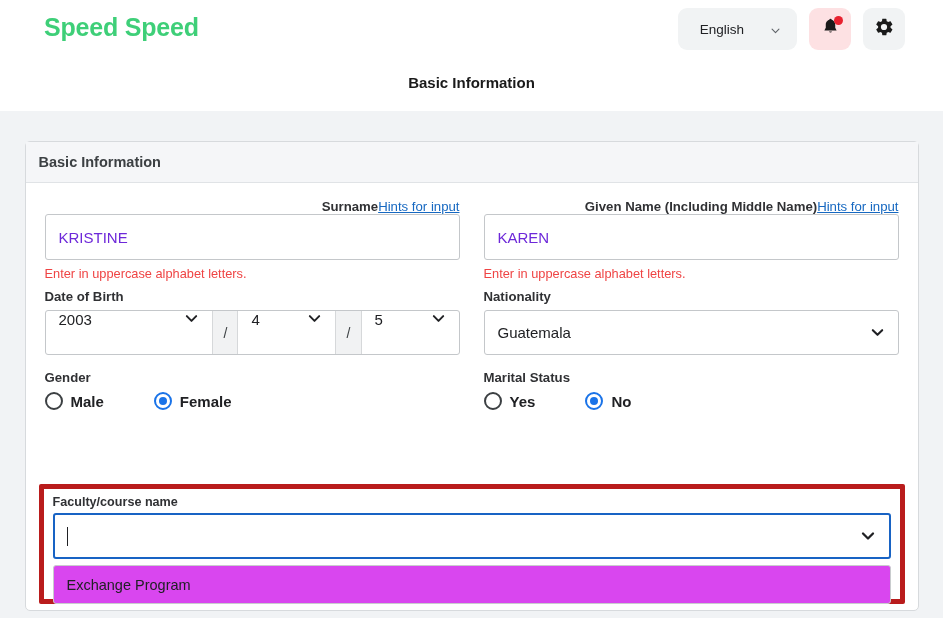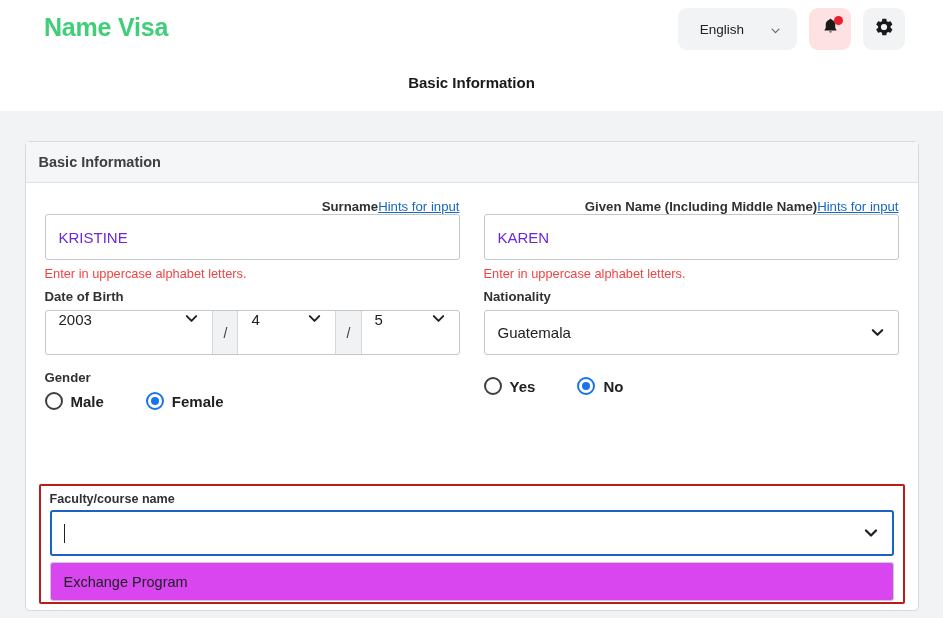--- a/index.html
+++ b/index.html
@@ -238,21 +238,21 @@
     justify-content: center;
     font-size: 14px;
     color: #3c4043;
     height: 100%;
   }
 
   
   .radio-row {
     display: flex;
     align-items: center;
-    gap: 0px;
+    gap: 8px;
     margin-top: 7px;
   }
   .radio-item {
     display: flex;
     align-items: center;
     gap: 8px;
     cursor: pointer;
     margin-right: 42px;
   }
   .radio-mark {
@@ -284,21 +284,21 @@
     color: #202124;
   }
 
   
   .highlight-box {
     position: absolute;
     left: 13px;
     top: 342px;
     width: 866px;
     height: 120px;
-    border: 2px solid #b91c1c;
+    border: 5px solid #b91c1c;
     border-radius: 2px;
     padding: 6px 9px 0 9px;
     background: transparent;
   }
 
   .faculty-label {
     font-size: 12.6px;
     font-weight: bold;
     color: #303134;
     margin-bottom: 4px;
@@ -345,21 +345,21 @@
     padding-left: 13px;
     font-size: 14.5px;
     color: #202124;
     cursor: pointer;
   }
 </style>
 </head>
 <body>
 
 <div class="topbar">
-  <div class="brand">Name Visa</div>
+  <div class="brand">Speed Speed</div>
 
   <div class="header-actions">
 
     <div class="lang-select">
       <span class="lang-label">English</span>
       <span class="lang-caret">
         <svg viewBox="0 0 16 16" width="11" height="11">
             <path d="M3 6 L8 11 L13 6" stroke="#5f6368" stroke-width="1.6" fill="none" stroke-linecap="round" stroke-linejoin="round"></path>
           </svg>
       </span>
@@ -474,20 +474,21 @@
               <span class="radio-label">Male</span>
             </div>
             <div class="radio-item">
               <span class="radio-mark checked"></span>
               <span class="radio-label">Female</span>
             </div>
           </div>
         </div>
 
         <div class="col">
+          <div class="field-label">Marital Status</div>
           <div class="radio-row">
             <div class="radio-item">
               <span class="radio-mark"></span>
               <span class="radio-label">Yes</span>
             </div>
             <div class="radio-item">
               <span class="radio-mark checked"></span>
               <span class="radio-label">No</span>
             </div>
           </div>

